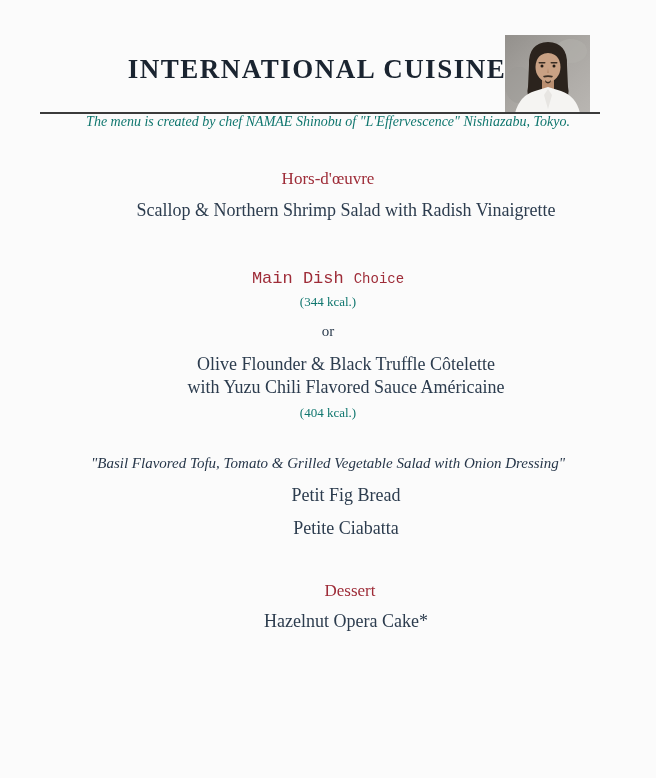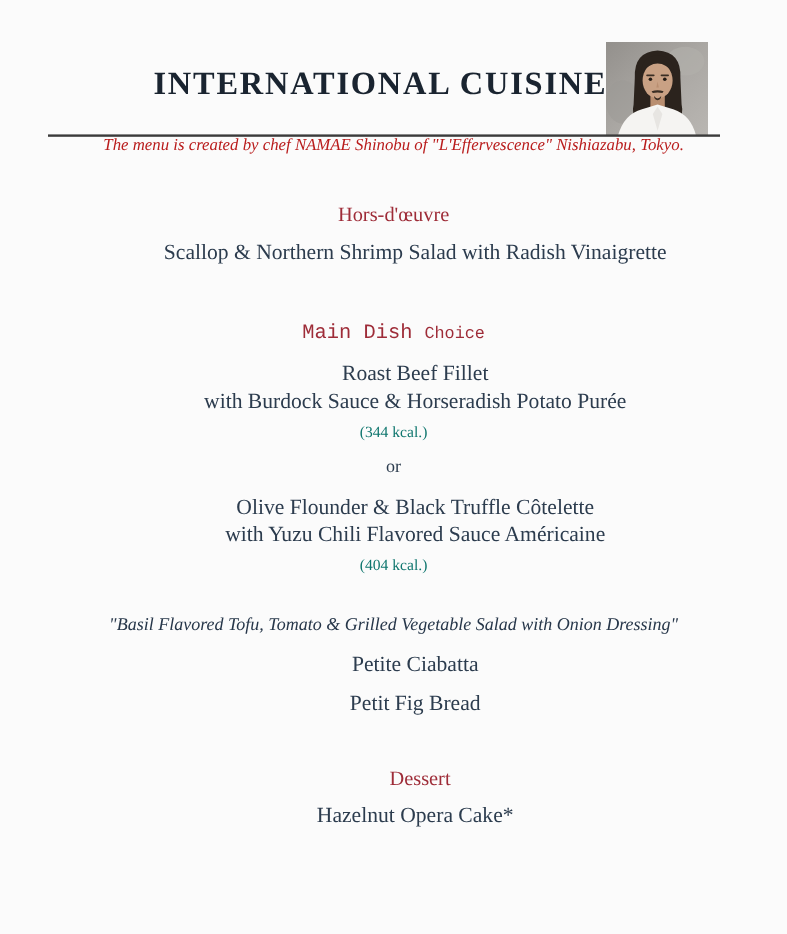--- a/index.html
+++ b/index.html
@@ -38,21 +38,21 @@
     top: 112px;
     left: 40px;
     width: 560px;
     height: 0;
     border-top: 2px solid #3b3b3b;
   }
   .credit-line {
     margin-top: 29px;
     font-size: 14px;
     font-style: italic;
-    color: #b91c1c;
+    color: #0f766e;
   }
 
   
   .section-heading {
     color: #9e2c38;
     font-size: 17px;
     font-weight: normal;
   }
   .heading-hors { margin-top: 39px; }
   .dish { font-size: 18px; line-height: 23px; color: #2c3c4e; padding-left: 36px; }
@@ -122,37 +122,33 @@
 
   <div class="credit-line center">The menu is created by chef NAMAE Shinobu of "L'Effervescence" Nishiazabu, Tokyo.</div>
 
   <div class="section-heading heading-hors center">Hors-d'œuvre</div>
   <div class="dish dish-hors center">Scallop &amp; Northern Shrimp Salad with Radish Vinaigrette</div>
 
   <div class="section-heading heading-main center">
     <span>Main Dish</span><span class="choice-label">Choice</span>
   </div>
 
-  <div class="dish dish-main1 center">
-    <div>Roast Beef Fillet</div>
-    <div>with Burdock Sauce &amp; Horseradish Potato Purée</div>
-  </div>
   <div class="kcal center">(344 kcal.)</div>
 
   <div class="or-separator center">or</div>
 
   <div class="dish dish-main2 center">
     <div>Olive Flounder &amp; Black Truffle Côtelette</div>
     <div>with Yuzu Chili Flavored Sauce Américaine</div>
   </div>
   <div class="kcal center">(404 kcal.)</div>
 
   <div class="veg-note center">
     <div>"Basil Flavored Tofu, Tomato &amp; Grilled Vegetable Salad with Onion Dressing"</div>
   </div>
 
+  <div class="dish bread-item center">Petit Fig Bread</div>
   <div class="dish bread-item center">Petite Ciabatta</div>
-  <div class="dish bread-item center">Petit Fig Bread</div>
 
   <div class="section-heading heading-dessert center">Dessert</div>
   <div class="dish dessert-item center">Hazelnut Opera Cake*</div>
 
 </div>
 
 </body></html>

